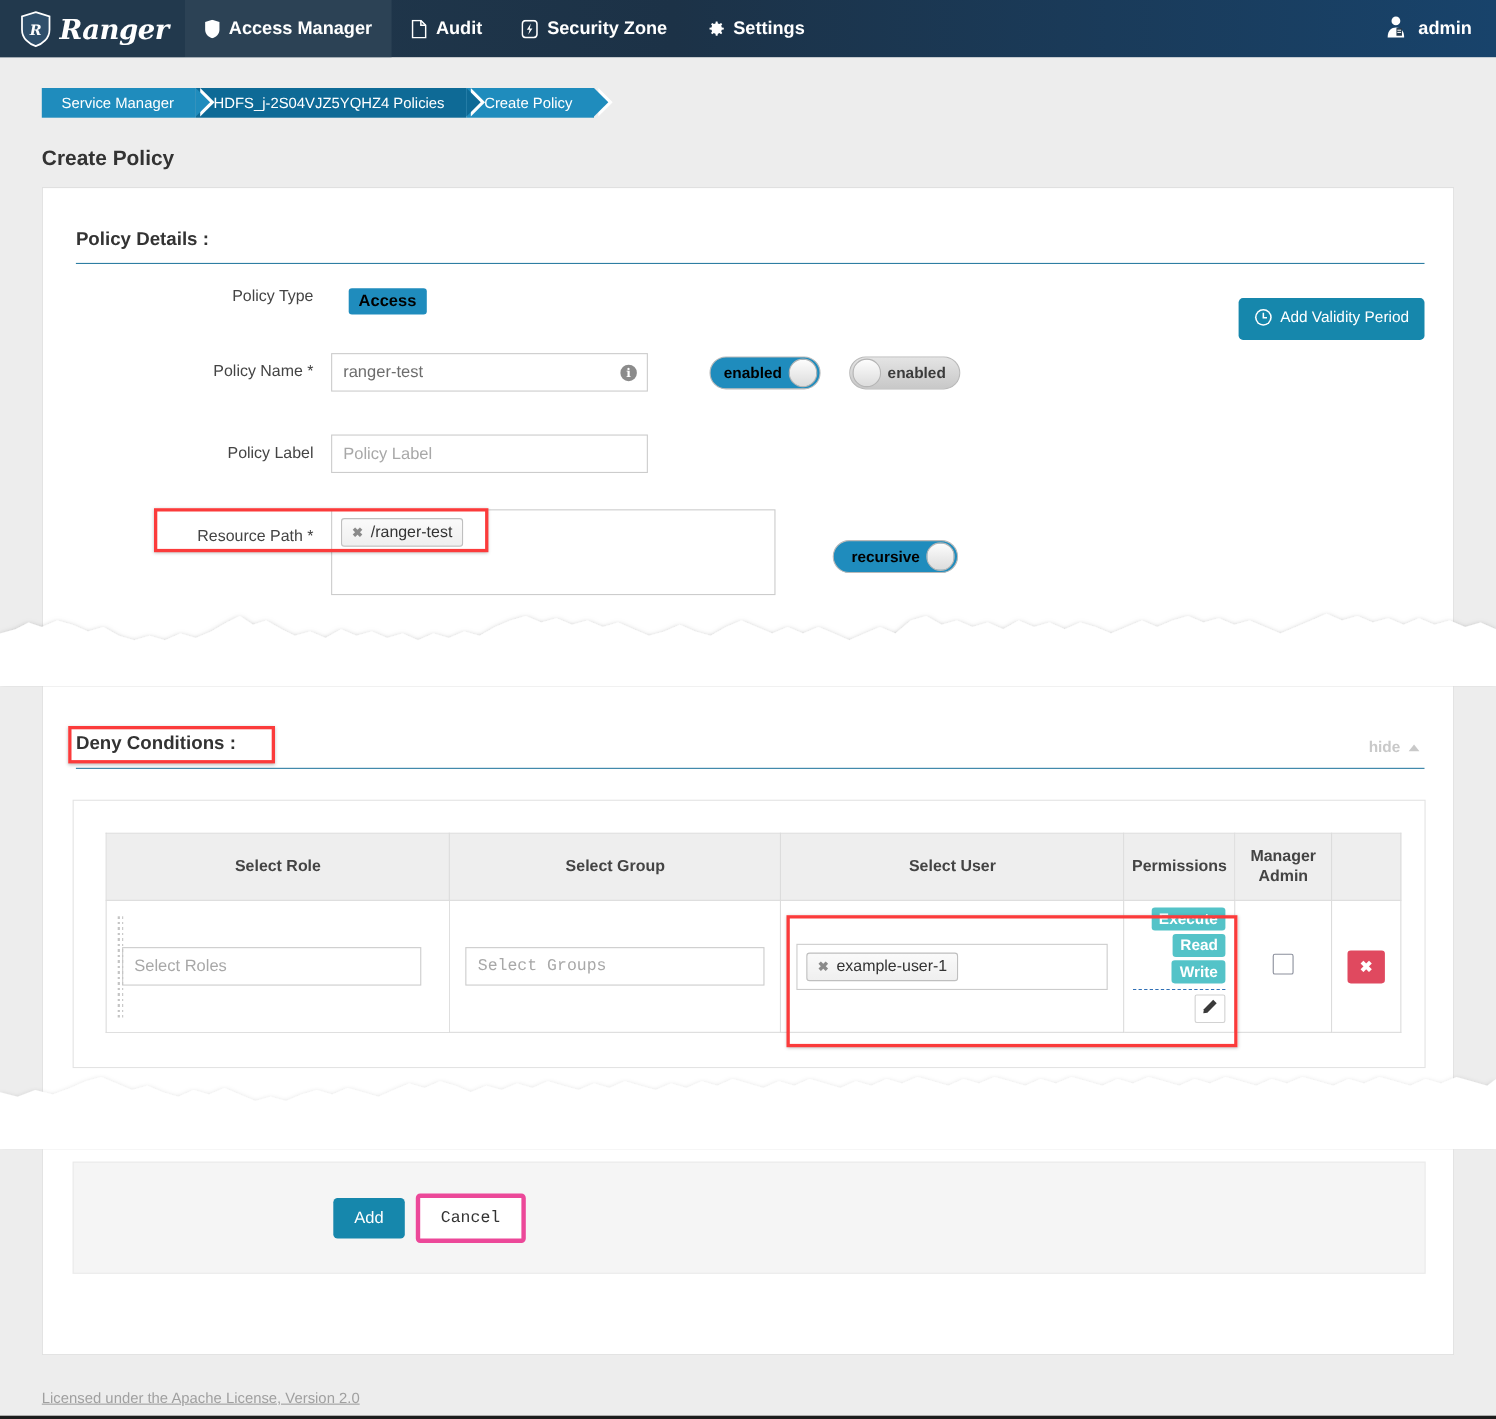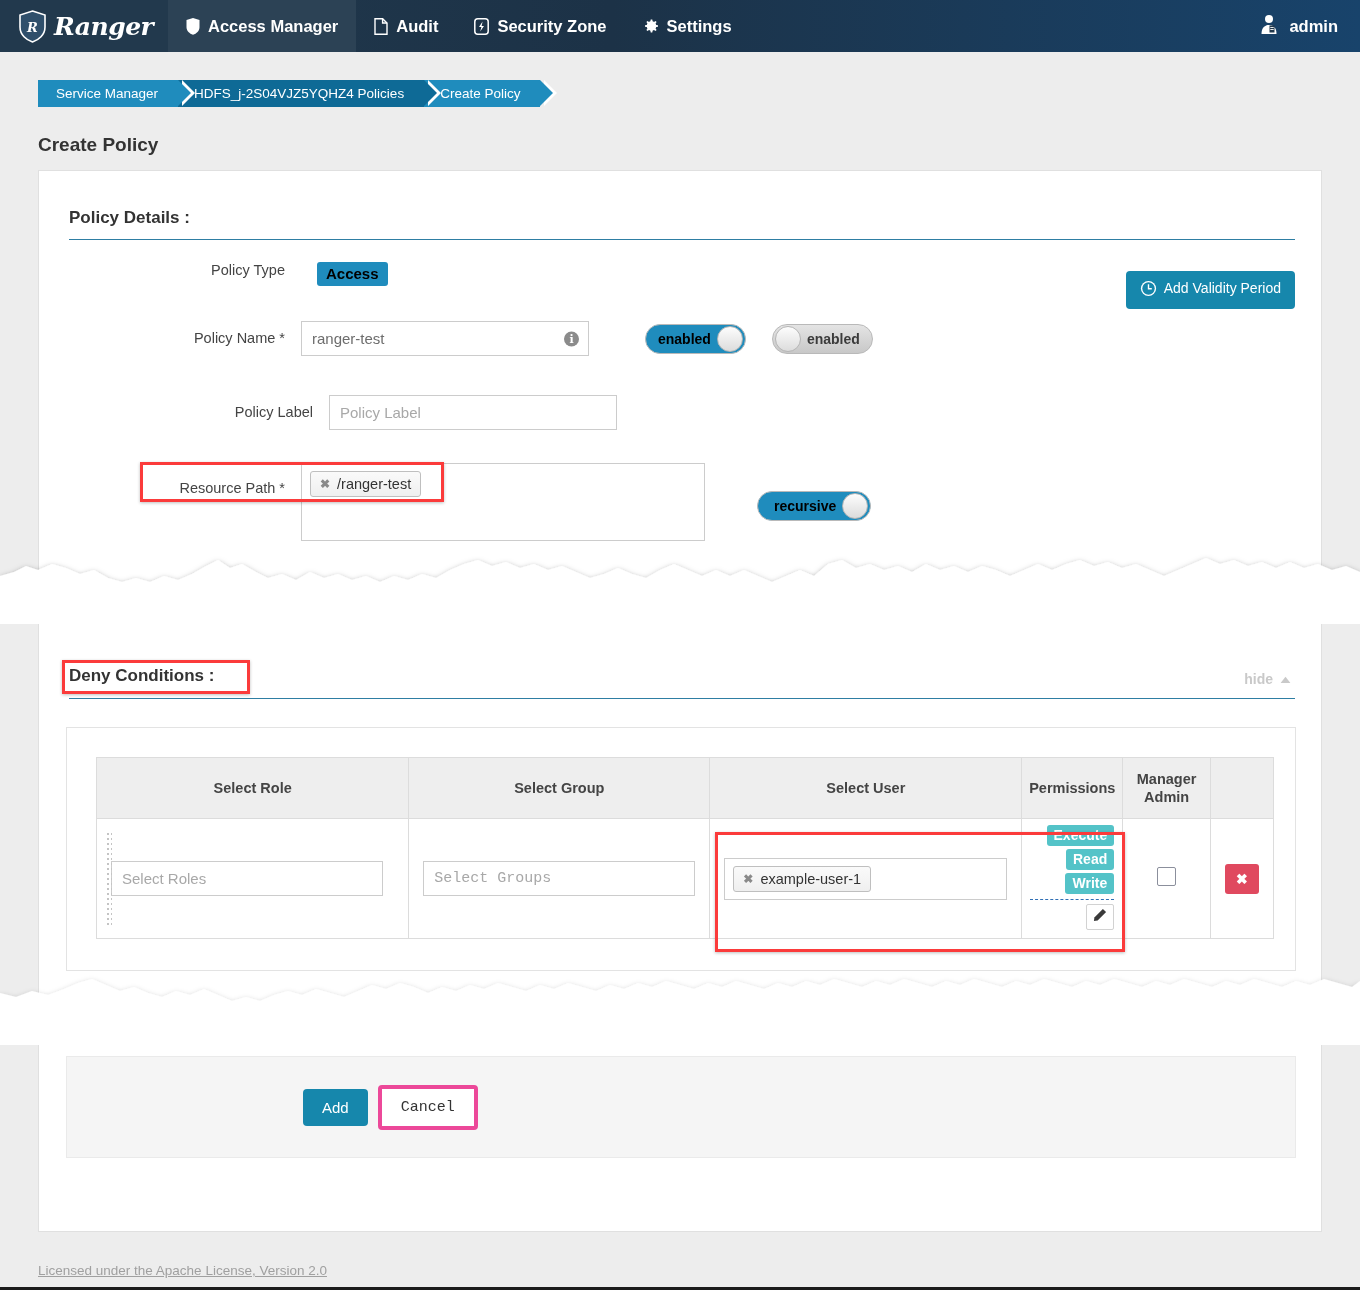--- a/index.html
+++ b/index.html
@@ -393,21 +393,21 @@
         <span class="tlabel">enabled</span>
         <span class="knob"></span>
       </div>
       <div class="toggle off">
         <span class="knob"></span>
         <span class="tlabel">enabled</span>
       </div>
     </div>
   </div>
 
-  <div class="frow" style="left:0; top:224px; width:700px;padding-left:28px;">
+  <div class="frow" style="left:0; top:224px; width:700px;">
     <div class="flabel" style="width:246px; padding-top:9px;">Policy Label</div>
     <div class="fctl" style="margin-left:16px;">
       <input class="inp" style="width: 288px;" placeholder="Policy Label">
     </div>
   </div>
 
   <div class="frow" style="left:0; top:292px; width:900px;">
     <div class="flabel" style="width:246px; padding-top:17px;">Resource Path *</div>
     <div class="fctl" style="margin-left:16px;">
       <div class="multisel" style="width:404px; height:78px;">

